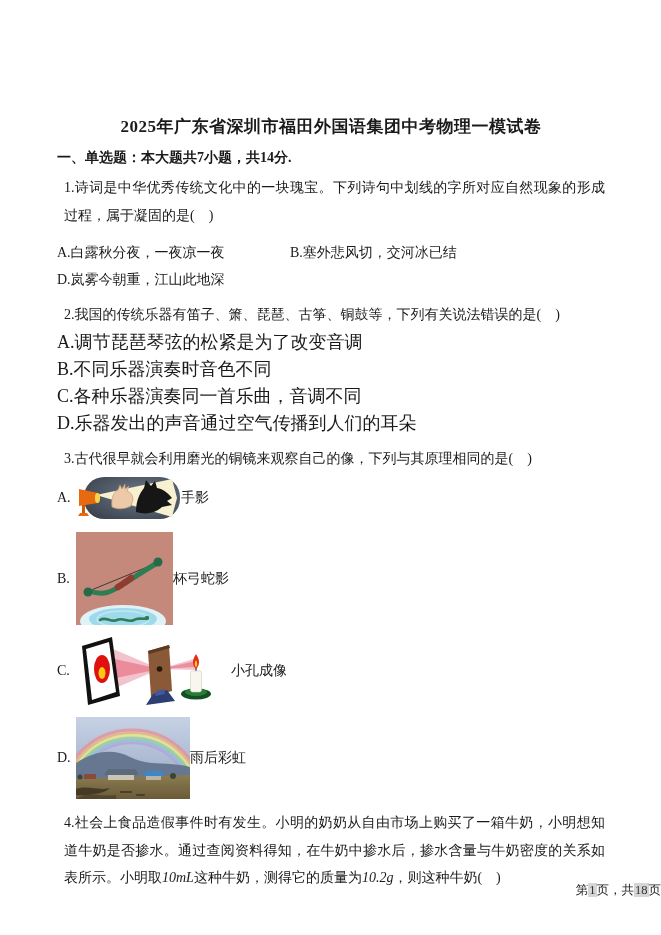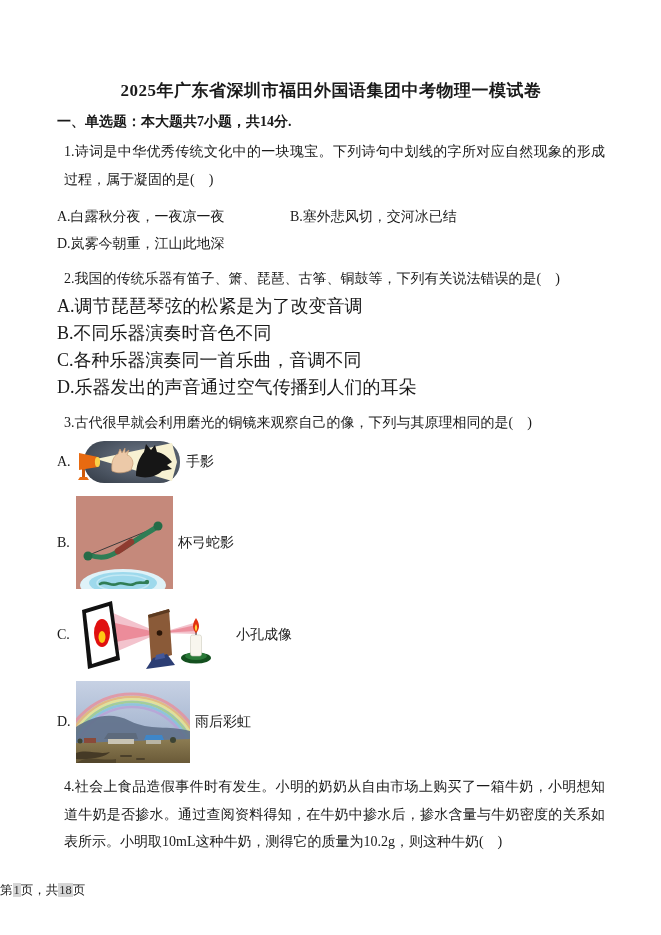--- a/index.html
+++ b/index.html
@@ -1,47 +1,47 @@
 <!DOCTYPE html>
 <html><head>
 <meta charset="utf-8">
 <style>
   html,body { margin:0; padding:0; }
   body {
     width:661px; height:935px; position:relative; overflow:hidden;
     background:#ffffff; color:#1a1a1a;
     font-family:"Liberation Serif","DejaVu Serif",serif;
   }
-  .page { padding:80px 56px 0 57px; }
+  .page { padding:116px 56px 0 57px; }
   .title {
     margin:0; font-size:17px; line-height:21px; font-weight:700;
     text-align:center; letter-spacing:0.5px;
   }
   .sec-heading { margin-top:12px; font-size:14px; line-height:17px; font-weight:700; }
   .stem { margin:8px 0 0 7px; font-size:14px; line-height:27.5px; text-align:justify; }
   .stem.single { text-align:left; }
   .grid2 {
     display:grid; grid-template-columns:233px 1fr;
     margin-top:10px; font-size:14px; line-height:27px;
   }
   .optlines { margin-top:0; }
   .optlines .opt { display:block; font-size:18px; line-height:27px; }
   .img-row { display:flex; align-items:center; }
   .row-a { margin-top:4px; }
   .row-b { margin-top:12px; }
   .row-c { margin-top:9px; }
   .row-d { margin-top:10px; }
   .opt-letter { width:19px; flex:none; font-size:14px; }
-  .img-caption { margin-left:5px; font-size:14px; }
+  .img-caption { font-size:14px; }
   .illus { display:block; flex:none; }
   .q4 { margin-top:10px; }
-  .val { }
+  .val { font-style:italic; }
   .footer {
-    position:absolute; left:0; right:12px; bottom:36px;
-    text-align:left; font-size:12.5px; color:#1a1a1a;
+    position:absolute; left:0; right:0; bottom:36px;
+    text-align:right; font-size:12.5px; color:#1a1a1a;
   }
   .fld { background:#d6d6d6; padding:0 1px; color:#333; }
 </style>
 </head>
 <body>
 
 <div class="page">
 
   <h1 class="title">2025年广东省深圳市福田外国语集团中考物理一模试卷</h1>
 

